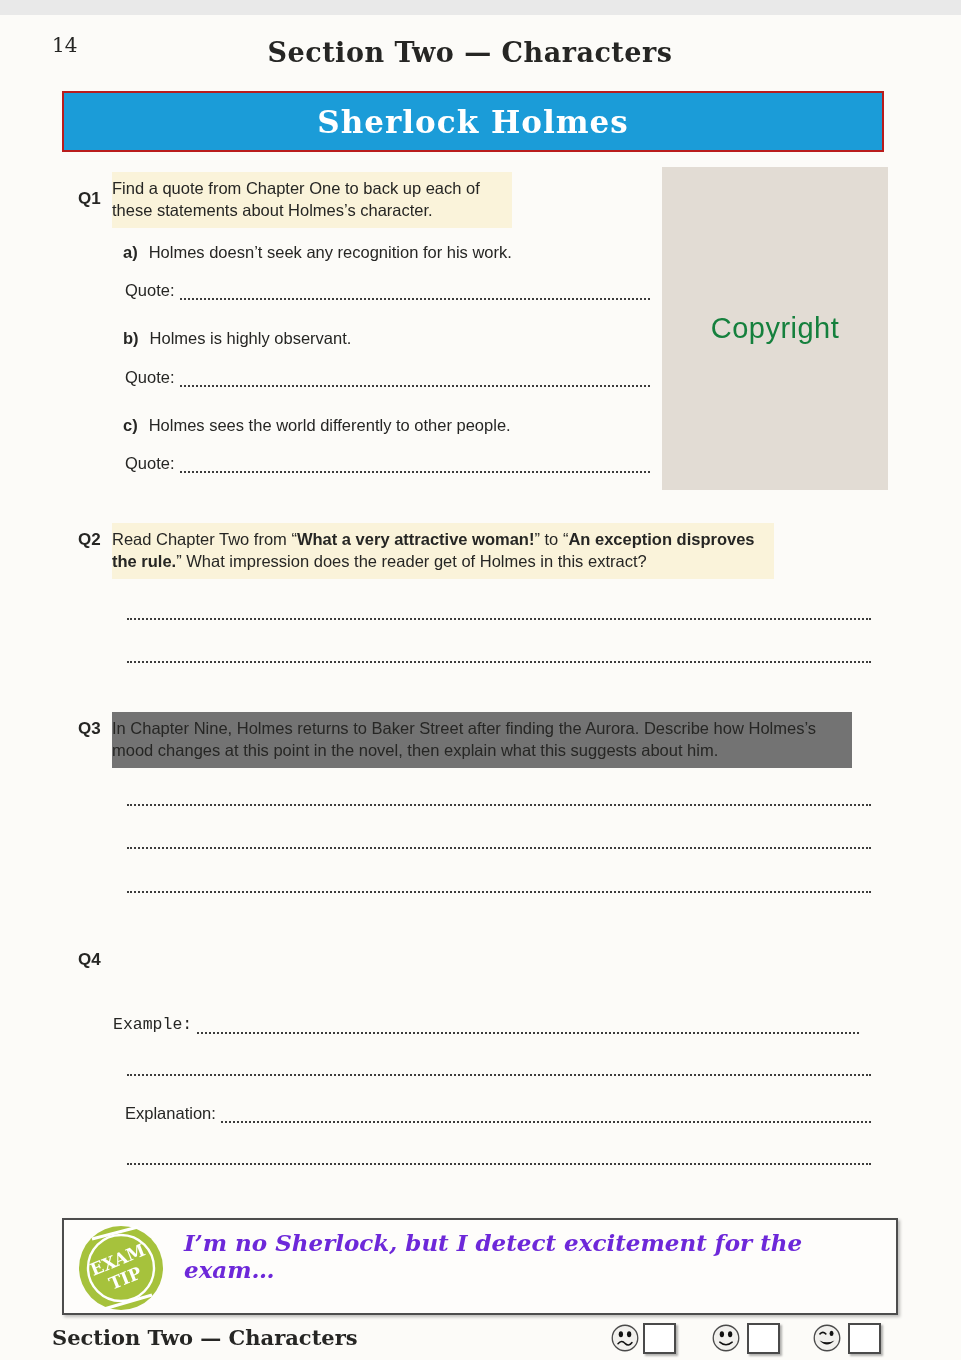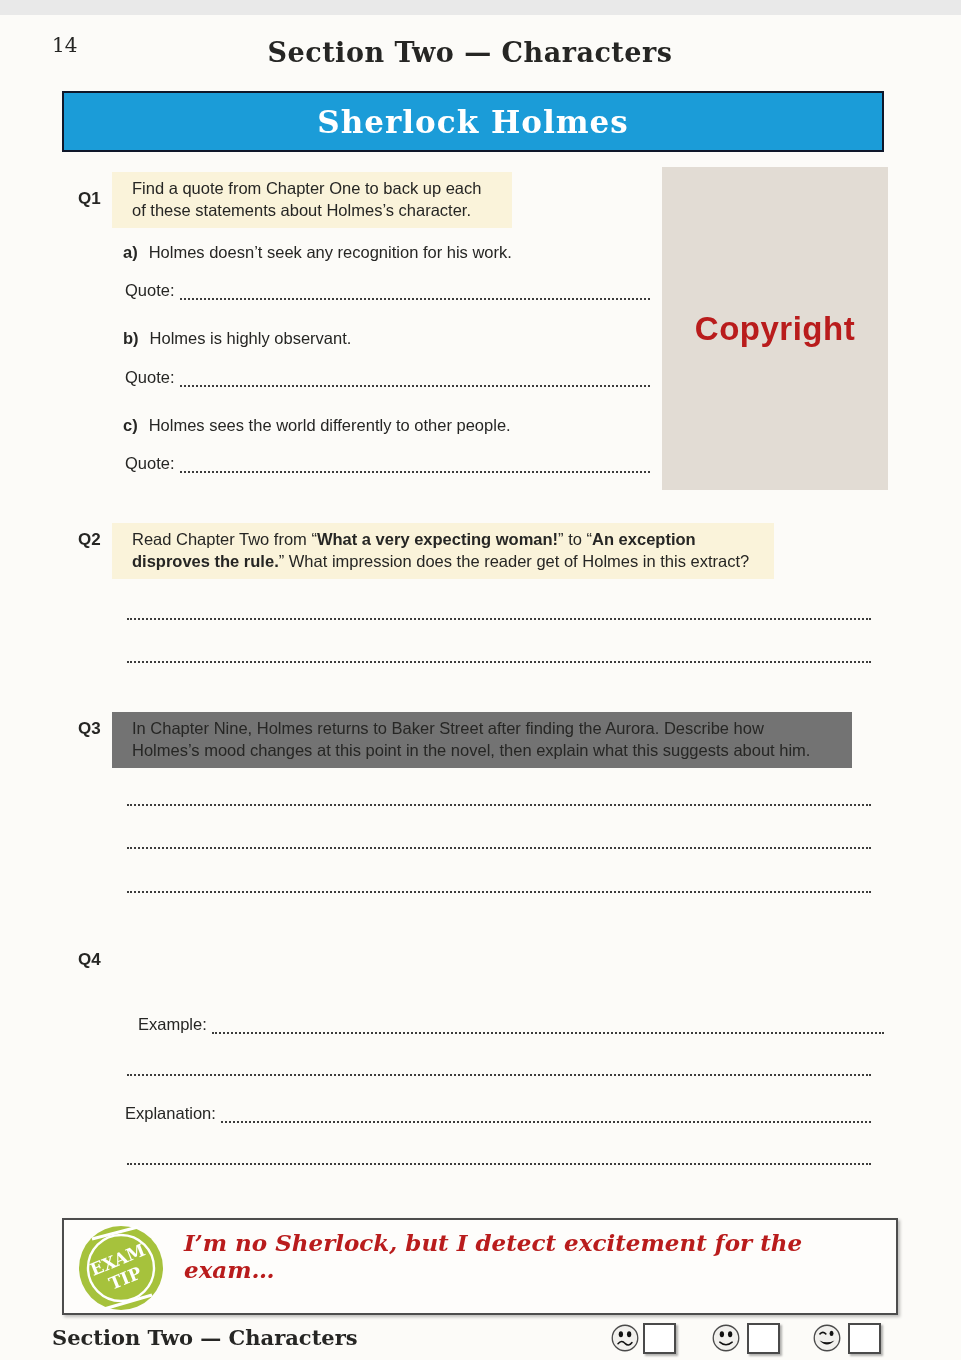--- a/index.html
+++ b/index.html
@@ -10,46 +10,46 @@
     font-family:"Liberation Sans", sans-serif;
     color:#262624; margin:15px auto;
   }
 
   .page-number { position:absolute; left:52px; top:18px; font-size:20px; font-family:"DejaVu Serif",serif; }
   .page-header { position:absolute; left:0; top:22px; width:940px; text-align:center;
                  font-family:"DejaVu Serif",serif; font-weight:bold; font-size:27px; letter-spacing:0.5px; }
 
   .banner {
     position:absolute; left:62px; top:76px; width:822px; height:61px;
-    border:2px solid #0f172a; display:flex; align-items:center; justify-content:center;
+    border:2px solid #b91c1c; display:flex; align-items:center; justify-content:center;
   }
   .banner-title { font-family:"DejaVu Serif",serif; font-weight:bold; font-size:31px; color:#ffffff; letter-spacing:1px; }
 
   .q-label { position:absolute; font-weight:bold; font-size:17px; }
-  .highlight { position:absolute; padding:6px 20px; font-size:16.5px; line-height:1.32; }
+  .highlight { position:absolute; padding:6px 0; font-size:16.5px; line-height:1.32; }
   .part-row { position:absolute; display:flex; gap:11px; font-size:16.5px; }
   .part-letter { font-weight:bold; }
 
   .ans-row { position:absolute; display:flex; align-items:flex-end; gap:5px; font-size:16.5px; }
   .dots { flex:1; align-self:flex-end; height:5px; border-bottom:2px dotted #3c3c3c; }
   .dotline { position:absolute; height:0; border-bottom:2px dotted #3c3c3c; }
 
   .copyright-box {
     position:absolute; left:662px; top:152px; width:226px; height:323px;
     display:flex; align-items:center; justify-content:center;
   }
-  .copyright-label { font-weight:bold; font-size:33px; color:#b91c1c; letter-spacing:0.5px; }
+  .copyright-label { font-weight:normal; font-size:29px; color:#15803d; letter-spacing:0.5px; }
 
   .tip-box {
     position:absolute; left:62px; top:1203px; width:836px; height:97px;
     background:#fefdfb; border:2px solid #4d4d4d; box-shadow:2px 2px 3px rgba(0,0,0,0.25);
   }
   .tip-badge { position:absolute; left:14px; top:5px; width:86px; height:86px; }
   .tip-title { position:absolute; left:120px; top:9px; font-family:"DejaVu Serif",serif;
-               font-weight:bold; font-style:italic; font-size:23px; color:#b91c1c; }
+               font-weight:bold; font-style:italic; font-size:23px; color:#6d28d9; }
   .tip-body { position:absolute; left:120px; top:45px; width:706px; font-size:16px; line-height:1.38; color:#2a2a28; }
 
   .footer-label { position:absolute; left:52px; top:1310px; font-family:"DejaVu Serif",serif;
                   font-weight:bold; font-size:21px; }
   .face { position:absolute; top:1309px; width:28px; height:28px; }
   .checkbox { position:absolute; top:1308px; width:33px; height:31px; background:#ffffff;
               border:2px solid #4a4a4a; box-shadow:2px 2px 2px rgba(0,0,0,0.3); cursor:pointer; }
 </style>
 </head>
 <body>
@@ -91,33 +91,33 @@
   <div class="ans-row" style="left:125px; top:439px; width:525px;">
     <span>Quote:</span>
     <span class="dots"></span>
   </div>
 
   <div class="copyright-box" style="background-color: rgb(226, 220, 212);">
     <span class="copyright-label">Copyright</span>
   </div>
 
   <div class="q-label" style="left:78px; top:515px;">Q2</div>
-  <div class="highlight" style="left: 112px; top: 508px; width: 662px; background-color: rgb(250, 243, 218);"><span>Read Chapter Two from “</span><b>What a very expecting woman!</b><span>” to “</span><b>An exception disproves the rule.</b><span>”  What impression does the reader get of Holmes in this extract?</span></div>
+  <div class="highlight" style="left: 112px; top: 508px; width: 662px; background-color: rgb(250, 243, 218);"><span>Read Chapter Two from “</span><b>What a very attractive woman!</b><span>” to “</span><b>An exception disproves the rule.</b><span>”  What impression does the reader get of Holmes in this extract?</span></div>
   <div class="dotline" style="left:127px; top:603px; width:744px;"></div>
   <div class="dotline" style="left:127px; top:646px; width:744px;"></div>
 
   <div class="q-label" style="left:78px; top:704px;">Q3</div>
   <div class="highlight" style="left: 112px; top: 697px; width: 740px; background-color: #737373;">In Chapter Nine, Holmes returns to Baker Street after finding the Aurora.  Describe how Holmes’s mood changes at this point in the novel, then explain what this suggests about him.</div>
   <div class="dotline" style="left:127px; top:789px; width:744px;"></div>
   <div class="dotline" style="left:127px; top:832px; width:744px;"></div>
   <div class="dotline" style="left:127px; top:876px; width:744px;"></div>
 
   <div class="q-label" style="left:78px; top:935px;">Q4</div>
 
-  <div class="ans-row" style="left:138px; top:1000px; width:746px;">
+  <div class="ans-row" style="left:113px; top:1000px; width:746px;font-family:Liberation Mono, monospace;">
     <span>Example:</span>
     <span class="dots"></span>
   </div>
   <div class="dotline" style="left:127px; top:1059px; width:744px;"></div>
   <div class="ans-row" style="left:125px; top:1089px; width:746px;">
     <span>Explanation:</span>
     <span class="dots"></span>
   </div>
   <div class="dotline" style="left:127px; top:1148px; width:744px;"></div>
 

